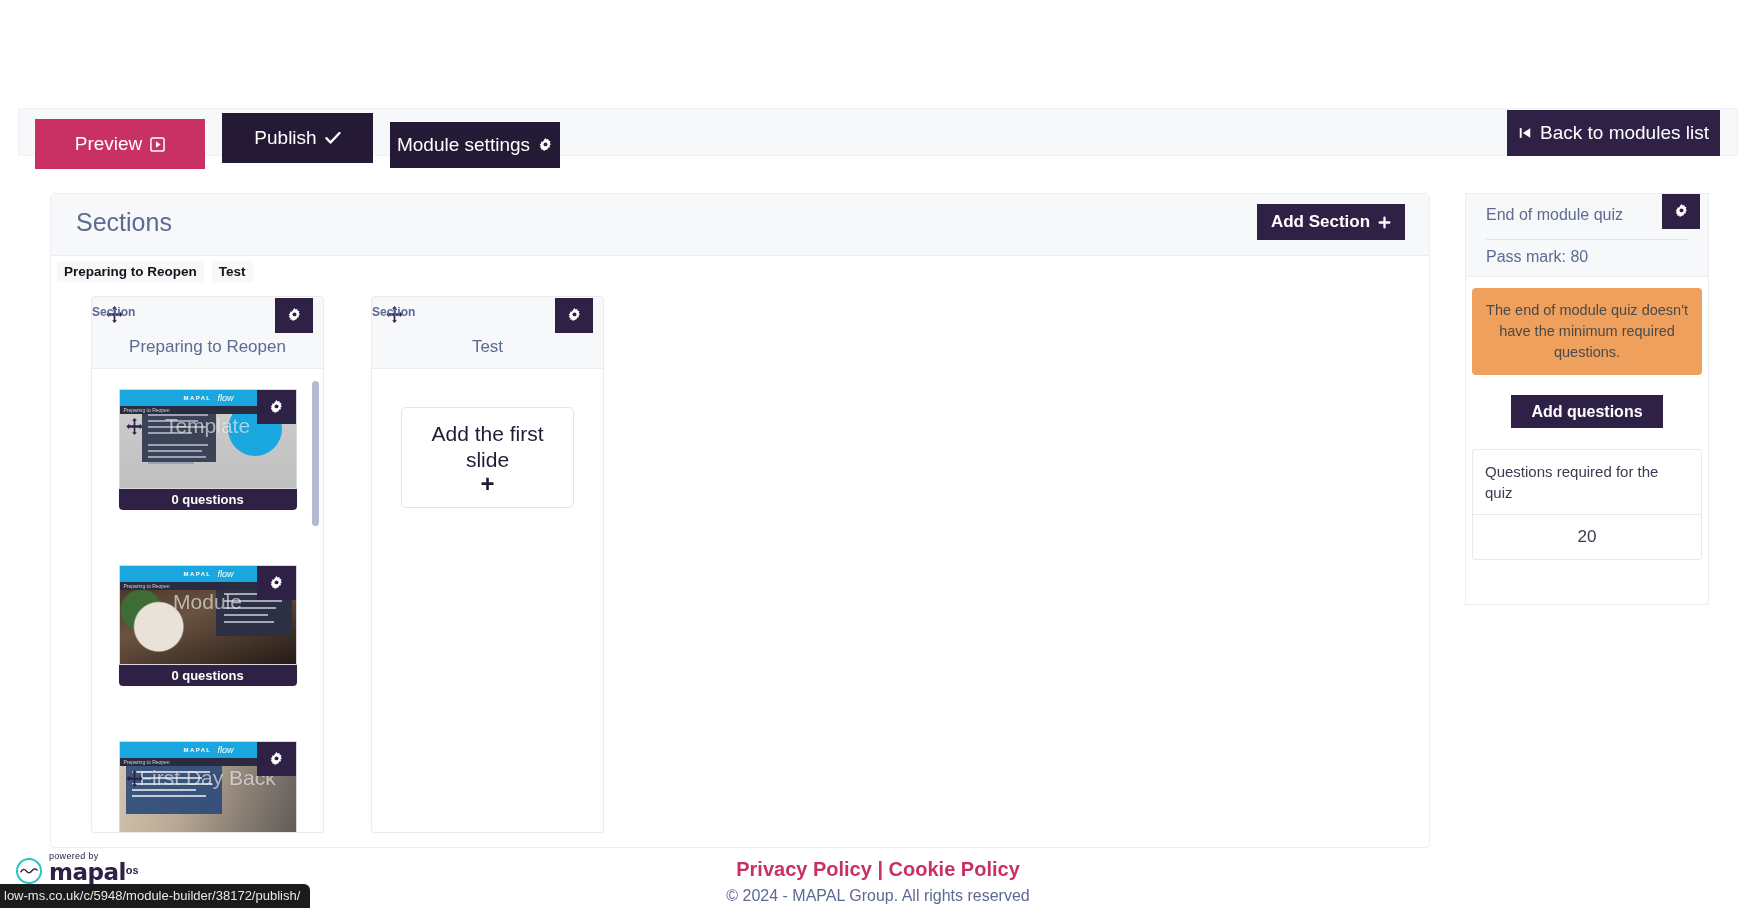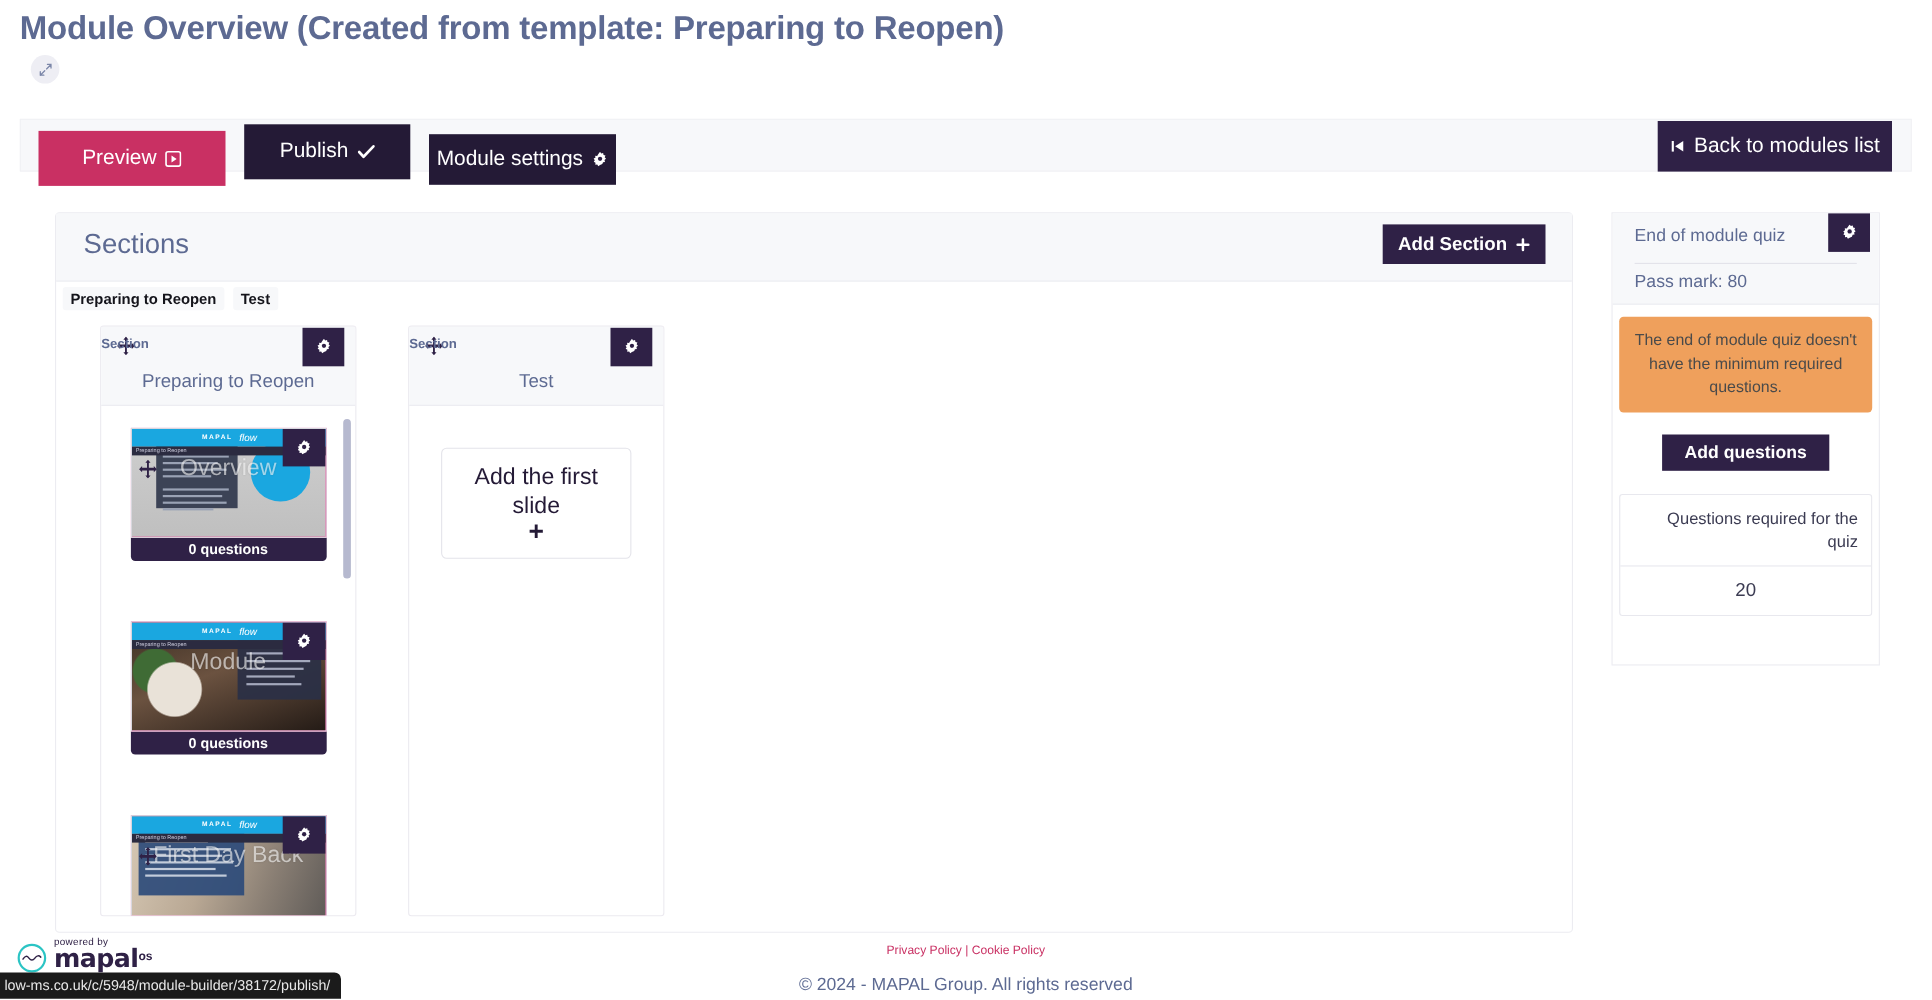--- a/index.html
+++ b/index.html
@@ -254,31 +254,31 @@
   }
   .btn-add-questions {
     display: block; margin: 20px auto 0 auto;
     width: 152px; height: 33px; background: #2f2146;
     font-size: 16px; font-weight: bold;
   }
   .quiz-req {
     margin: 21px 6px 0 6px; border: 1px solid #e8e8ee; border-radius: 3px;
   }
   .quiz-req-label {
-    padding: 11px 12px; text-align: right; font-size: 15px;
+    padding: 11px 12px; text-align: left; font-size: 15px;
     line-height: 21px; color: #3b3b52; border-bottom: 1px solid #e8e8ee;
   }
   .quiz-req-value {
     padding: 12px; text-align: center; font-size: 17px; color: #3b3b52;
   }
 
   
   .footer-links {
     position: absolute; left: 0; right: 0; top: 858px;
-    text-align: center; font-size: 11px; color: #c93063;
+    text-align: center; font-size: 20px; color: #c93063; font-weight: bold;
   }
   .footer-links a { color: #c93063; text-decoration: none; cursor: pointer; }
   .footer-copy {
     position: absolute; left: 0; right: 0; top: 887px;
     text-align: center; font-size: 16px; color: #5d6a92;
   }
   .mapal-logo {
     position: absolute; left: 16px; top: 852px;
     display: flex; align-items: flex-end; gap: 7px;
   }
@@ -301,27 +301,20 @@
     border-top-right-radius: 6px;
     white-space: nowrap; overflow: hidden;
     font-family: "Liberation Sans", sans-serif;
   }
 </style>
 </head>
 <body>
 
 <div class="page">
 
-  <div class="title-wrap">
-    <h1 class="page-title">Module Overview (Created from template: Preparing to Reopen)</h1><span class="expand-btn">
-        <svg width="13" height="13" viewBox="0 0 16 16">
-          <path d="M10 2h4v4M14 2l-5 5M6 14H2v-4M2 14l5-5" stroke="#7b86a8" stroke-width="1.4" fill="none" stroke-linecap="round"></path>
-        </svg>
-      </span>
-  </div>
 
   <div class="toolbar">
     <button class="btn btn-preview">
       <span>Preview</span>
       <span class="ico">
           <svg width="15" height="15" viewBox="0 0 16 16">
             <rect x="1" y="1" width="14" height="14" rx="2" fill="none" stroke="#fff" stroke-width="1.6"></rect>
             <path d="M6.3 4.6l5 3.4-5 3.4z" fill="#fff"></path>
           </svg>
         </span>
@@ -404,21 +397,21 @@
                   <div class="txtline" style="width:54px"></div>
                 <div class="txtline" style="width:58px"></div>
                   <div class="txtline" style="width:46px"></div>
               </div>
               <div class="circle-blue"></div>
               <div class="thumb-bar">
                 <span class="thumb-logo">MAPAL</span>
                 <span class="thumb-flow">flow</span>
               </div>
               <div class="thumb-subbar">Preparing to Reopen</div>
-              <div class="thumb-watermark">Overview</div>
+              <div class="thumb-watermark">Template</div>
               <span class="thumb-gear">
                   <svg width="15" height="15" viewBox="0 0 16 16">
                     <path fill="#fff" d="M8 0l1.1 1.6 1.9-.5.4 1.9 1.9.5-.8 1.8 1.3 1.4-1.5 1.2.5 1.9-1.9.3-.7 1.8L8 12.9l-1.7 1-1-1.6-1.9.2.2-1.9-1.7-.9 1-1.6L1.8 6.6l1.7-.9-.2-1.9 1.9.2 1-1.6z"></path>
                     <circle cx="8" cy="6.8" r="2.1" fill="#2f2146"></circle>
                   </svg>
                 </span>
               <span class="thumb-move"><svg width="17" height="17" viewBox="0 0 16 16">
                     <path fill="#2f2146" d="M8 0l2.2 2.6H8.8v4.2H13V5.4L15.6 8 13 10.6V9.2H8.8v4.2h1.4L8 16l-2.2-2.6h1.4V9.2H3v1.4L.4 8 3 5.4v1.4h4.2V2.6H5.8z"></path>
                   </svg></span>
             </div>

